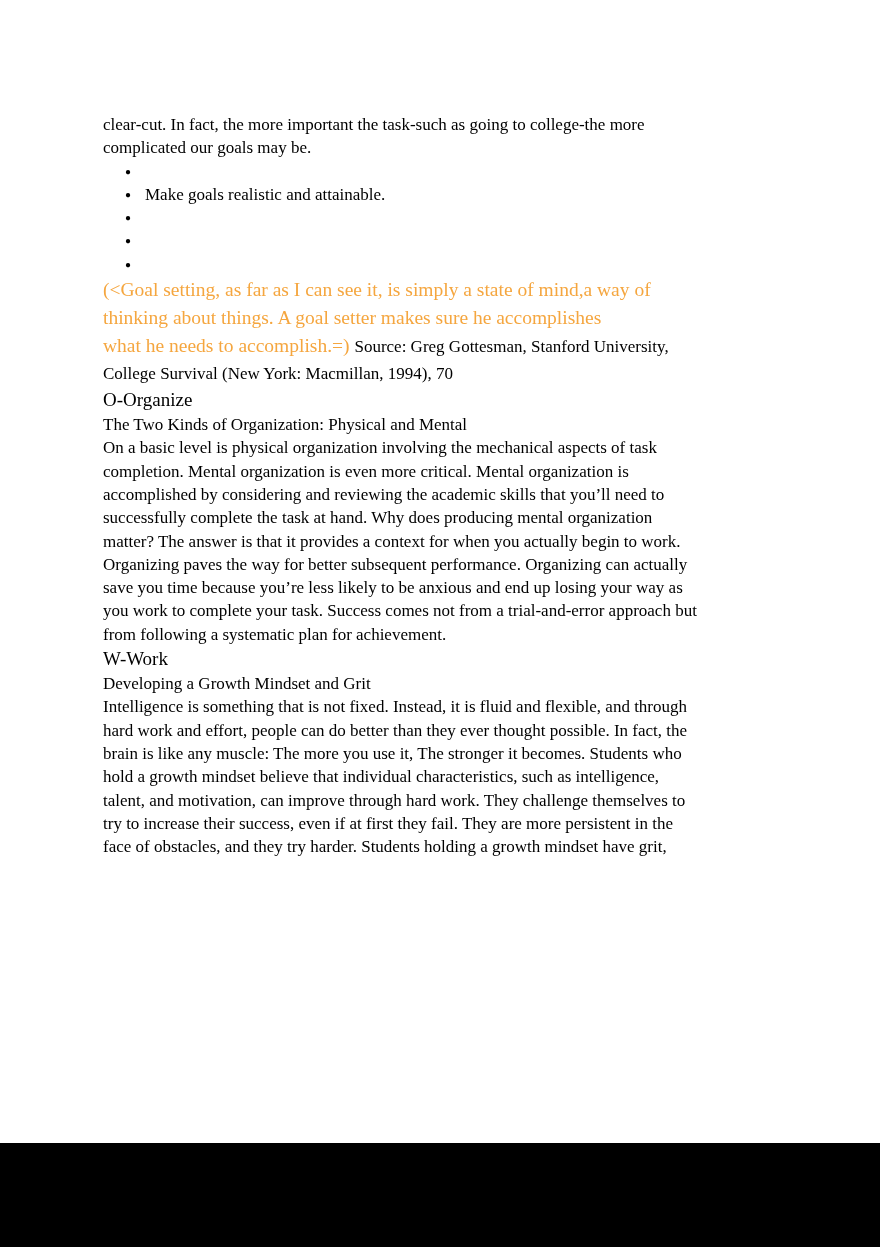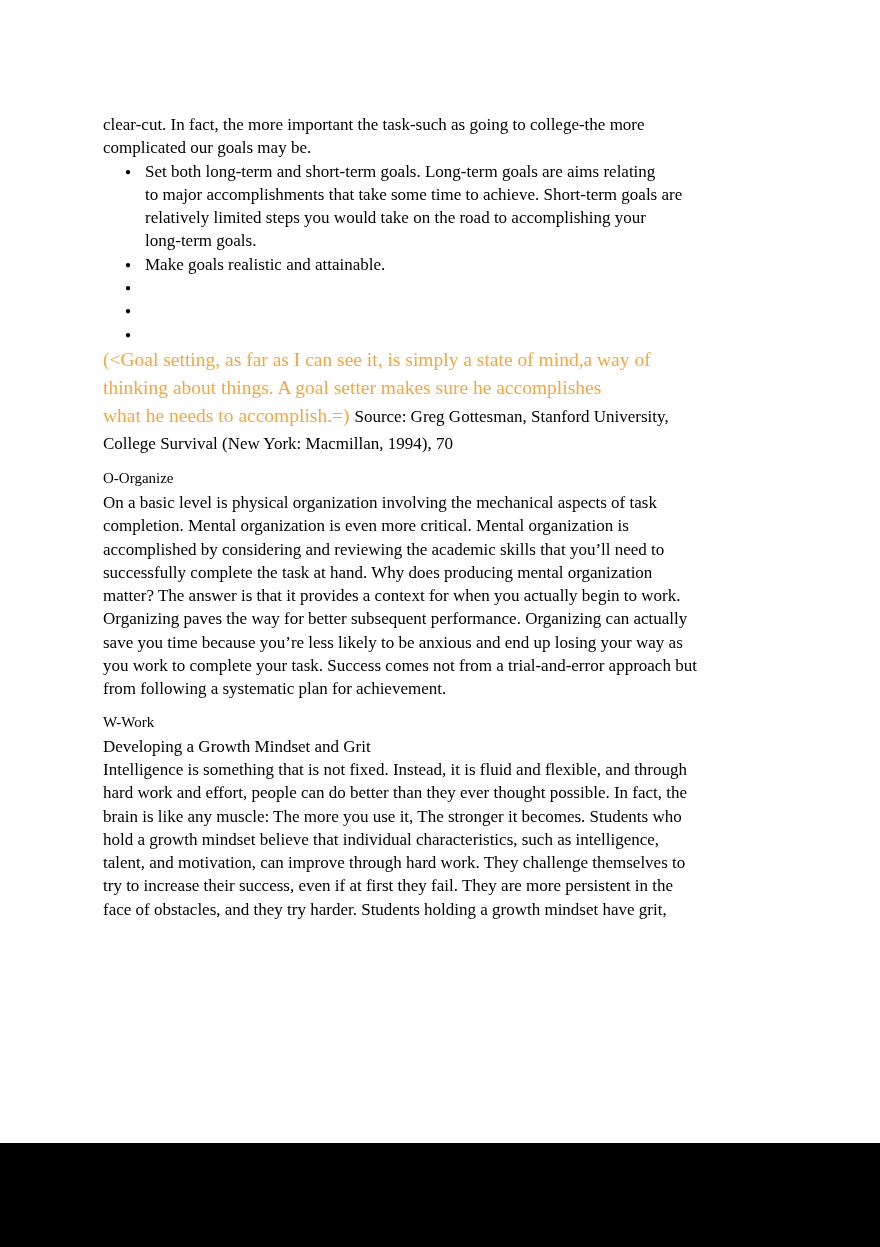--- a/index.html
+++ b/index.html
@@ -57,24 +57,24 @@
   .quote-para {
     margin-top: 22px;
     font-size: 17px;
     line-height: 27px;
     white-space: pre-line;
   }
   .quote-highlight {
     font-size: 19.5px;
   }
   h2.section-heading {
-    font-size: 15px;
+    font-size: 19px;
     line-height: 26px;
     font-weight: 400;
-    margin-top: 8px;
+    margin-top: 0;
     white-space: pre-line;
   }
   .letterbox {
     position: absolute;
     left: 0;
     top: 1143px;
     width: 880px;
     height: 104px;
   }
 </style>
@@ -83,24 +83,20 @@
 
 <div class="doc-content">
 
   <p class="body-text">clear-cut. In fact, the more important the task-such as going to college-the more
 complicated our goals may be.</p>
 
 
   <ul class="guidelines">
     <li>
       <span class="bullet">●</span>
-      <span class="li-text">Set both long-term and short-term goals. Long-term goals are aims relating
-to major accomplishments that take some time to achieve. Short-term goals are
-relatively limited steps you would take on the road to accomplishing your
-long-term goals.</span>
     </li>
     <li>
       <span class="bullet">●</span>
       <span class="li-text">Make goals realistic and attainable.</span>
     </li>
     <li>
       <span class="bullet">●</span>
     </li>
     <li>
       <span class="bullet">●</span>
@@ -109,20 +105,21 @@
       <span class="bullet">●</span>
     </li>
   </ul>
 
   <p class="quote-para"><span class="quote-highlight" style="color: rgb(245, 166, 63);">(&lt;Goal setting, as far as I can see it, is simply a state of mind,a way of
 thinking about things. A goal setter makes sure he accomplishes
 what he needs to accomplish.=) </span><span>Source: Greg Gottesman, Stanford University,
 College Survival (New York: Macmillan, 1994), 70</span></p>
 
   <h2 class="section-heading">O-Organize</h2>
+  <p class="body-text">The Two Kinds of Organization: Physical and Mental</p>
   <p class="body-text">On a basic level is physical organization involving the mechanical aspects of task
 completion. Mental organization is even more critical. Mental organization is
 accomplished by considering and reviewing the academic skills that you’ll need to
 successfully complete the task at hand. Why does producing mental organization
 matter? The answer is that it provides a context for when you actually begin to work.
 Organizing paves the way for better subsequent performance. Organizing can actually
 save you time because you’re less likely to be anxious and end up losing your way as
 you work to complete your task. Success comes not from a trial-and-error approach but
 from following a systematic plan for achievement.</p>
 

